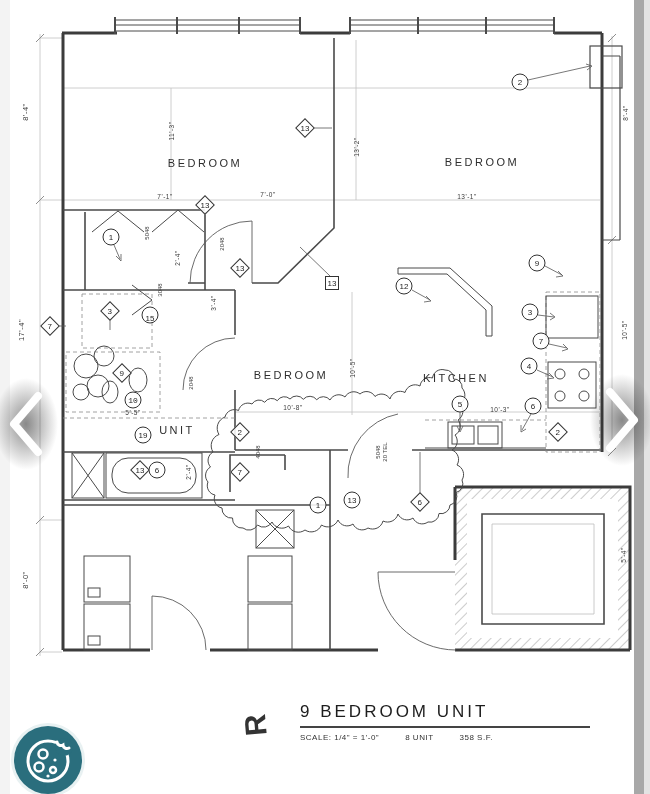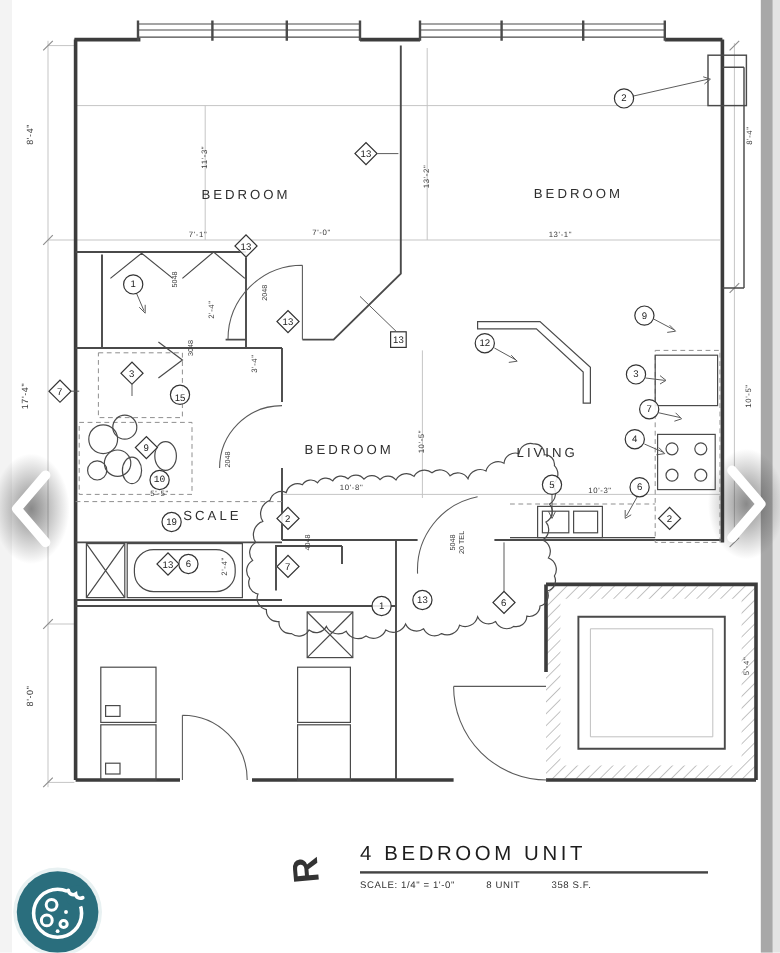--- a/index.html
+++ b/index.html
@@ -175,22 +175,22 @@
     <path d="M110 318 V330"></path>
   </g>
 
   <path id="cloud" stroke="#4a4a4a" stroke-width="1" fill="none" d="M213 452 A11.9 11.9 0 0 1 219.0 434.5 A11.9 11.9 0 0 1 225.0 417.0 A9.7 9.7 0 0 1 238.5 410.5 A9.7 9.7 0 0 1 252.0 404.0 A8.2 8.2 0 0 1 264.7 402.3 A8.2 8.2 0 0 1 277.3 400.7 A8.2 8.2 0 0 1 290.0 399.0 A8.6 8.6 0 0 1 303.3 399.3 A8.6 8.6 0 0 1 316.7 399.7 A8.6 8.6 0 0 1 330.0 400.0 A9.9 9.9 0 0 1 345.0 397.0 A9.9 9.9 0 0 1 360.0 394.0 A9.8 9.8 0 0 1 375.0 396.5 A9.8 9.8 0 0 1 390.0 399.0 A10.5 10.5 0 0 1 405.0 392.5 A10.5 10.5 0 0 1 420.0 386.0 A9.6 9.6 0 0 1 432.5 378.0 A9.6 9.6 0 0 1 445.0 370.0 A8.0 8.0 0 0 1 453.5 379.0 A8.0 8.0 0 0 1 462.0 388.0 A10.4 10.4 0 0 1 460.0 404.0 A10.4 10.4 0 0 1 458.0 420.0 A9.9 9.9 0 0 1 455.0 435.0 A9.9 9.9 0 0 1 452.0 450.0 A10.2 10.2 0 0 1 457.0 465.0 A10.2 10.2 0 0 1 462.0 480.0 A8.9 8.9 0 0 1 456.0 492.5 A8.9 8.9 0 0 1 450.0 505.0 A9.0 9.0 0 0 1 439.0 513.5 A9.0 9.0 0 0 1 428.0 522.0 A10.0 10.0 0 0 1 413.0 518.0 A10.0 10.0 0 0 1 398.0 514.0 A10.7 10.7 0 0 1 383.0 521.0 A10.7 10.7 0 0 1 368.0 528.0 A10.0 10.0 0 0 1 353.0 524.0 A10.0 10.0 0 0 1 338.0 520.0 A11.1 11.1 0 0 1 321.5 525.0 A11.1 11.1 0 0 1 305.0 530.0 A11.0 11.0 0 0 1 288.5 526.0 A11.0 11.0 0 0 1 272.0 522.0 A9.6 9.6 0 0 1 257.5 525.0 A9.6 9.6 0 0 1 243.0 528.0 A9.4 9.4 0 0 1 232.5 518.0 A9.4 9.4 0 0 1 222.0 508.0 A9.5 9.5 0 0 1 215.0 495.0 A9.5 9.5 0 0 1 208.0 482.0 A9.8 9.8 0 0 1 210.5 467.0 A9.8 9.8 0 0 1 213.0 452.0 Z"></path>
 </svg>
 
 <div id="annot">
     <div class="room-label" style="left: 205px; top: 163px;">BEDROOM</div>
     <div class="room-label" style="left: 482px; top: 162px;">BEDROOM</div>
     <div class="room-label" style="left: 291px; top: 375px;">BEDROOM</div>
-    <div class="room-label" style="left: 456px; top: 378px;">LIVING</div>
-    <div class="room-label" style="left: 177px; top: 430px;">SCALE</div>
+    <div class="room-label" style="left: 456px; top: 378px;">KITCHEN</div>
+    <div class="room-label" style="left: 177px; top: 430px;">UNIT</div>
     <div class="dim v big" style="left: 25px; top: 112px;">8'-4"</div>
     <div class="dim v big" style="left: 21px; top: 330px;">17'-4"</div>
     <div class="dim v big" style="left: 25px; top: 580px;">8'-0"</div>
     <div class="dim v" style="left: 171px; top: 131px;">11'-3"</div>
     <div class="dim v" style="left: 356px; top: 147px;">13'-2"</div>
     <div class="dim" style="left: 165px; top: 196px;">7'-1"</div>
     <div class="dim" style="left: 268px; top: 194px;">7'-0"</div>
     <div class="dim" style="left: 467px; top: 196px;">13'-1"</div>
     <div class="dim v" style="left: 352px; top: 368px;">10'-5"</div>
     <div class="dim" style="left: 293px; top: 407px;">10'-8"</div>
@@ -208,21 +208,21 @@
     <div class="note" style="left: 191px; top: 383px;">2048</div>
     <div class="note" style="left: 258px; top: 452px;">4048</div>
     <div class="note" style="left: 382px; top: 452px;">5048
 20 TEL</div>
     <div class="co circle" style="left: 111px; top: 237px;">
       <span>1</span>
     </div>
     <div class="co circle" style="left: 520px; top: 82px;">
       <span>2</span>
     </div>
-    <div class="co circle" style="left: 150px; top: 329px; align-items: flex-end;">
+    <div class="co circle" style="left: 150px; top: 315px; align-items: flex-end;">
       <span>15</span>
     </div>
     <div class="co circle" style="left: 133px; top: 400px; font-family: Liberation Mono, monospace;">
       <span>10</span>
     </div>
     <div class="co circle" style="left: 143px; top: 435px; text-align: right;">
       <span>19</span>
     </div>
     <div class="co circle" style="left: 157px; top: 470px;">
       <span>6</span>
@@ -287,21 +287,21 @@
     <div class="co diamond" style="left: 420px; top: 502px;">
       <span>6</span>
     </div>
     <div class="co square" style="left: 332px; top: 283px;">
       <span>13</span>
     </div>
   </div>
 
 <div class="titleblock">
   <div class="tb-mark">R</div>
-  <div class="tb-title">4 BEDROOM UNIT</div>
+  <div class="tb-title">9 BEDROOM UNIT</div>
   <div class="tb-rule"></div>
   <div class="tb-sub">
     <span>SCALE: 1/4" = 1'-0"</span>
     <span>8 UNIT</span>
     <span>358 S.F.</span>
   </div>
 </div>
 
 <div class="nav prev">
   <div class="smudge"></div>

